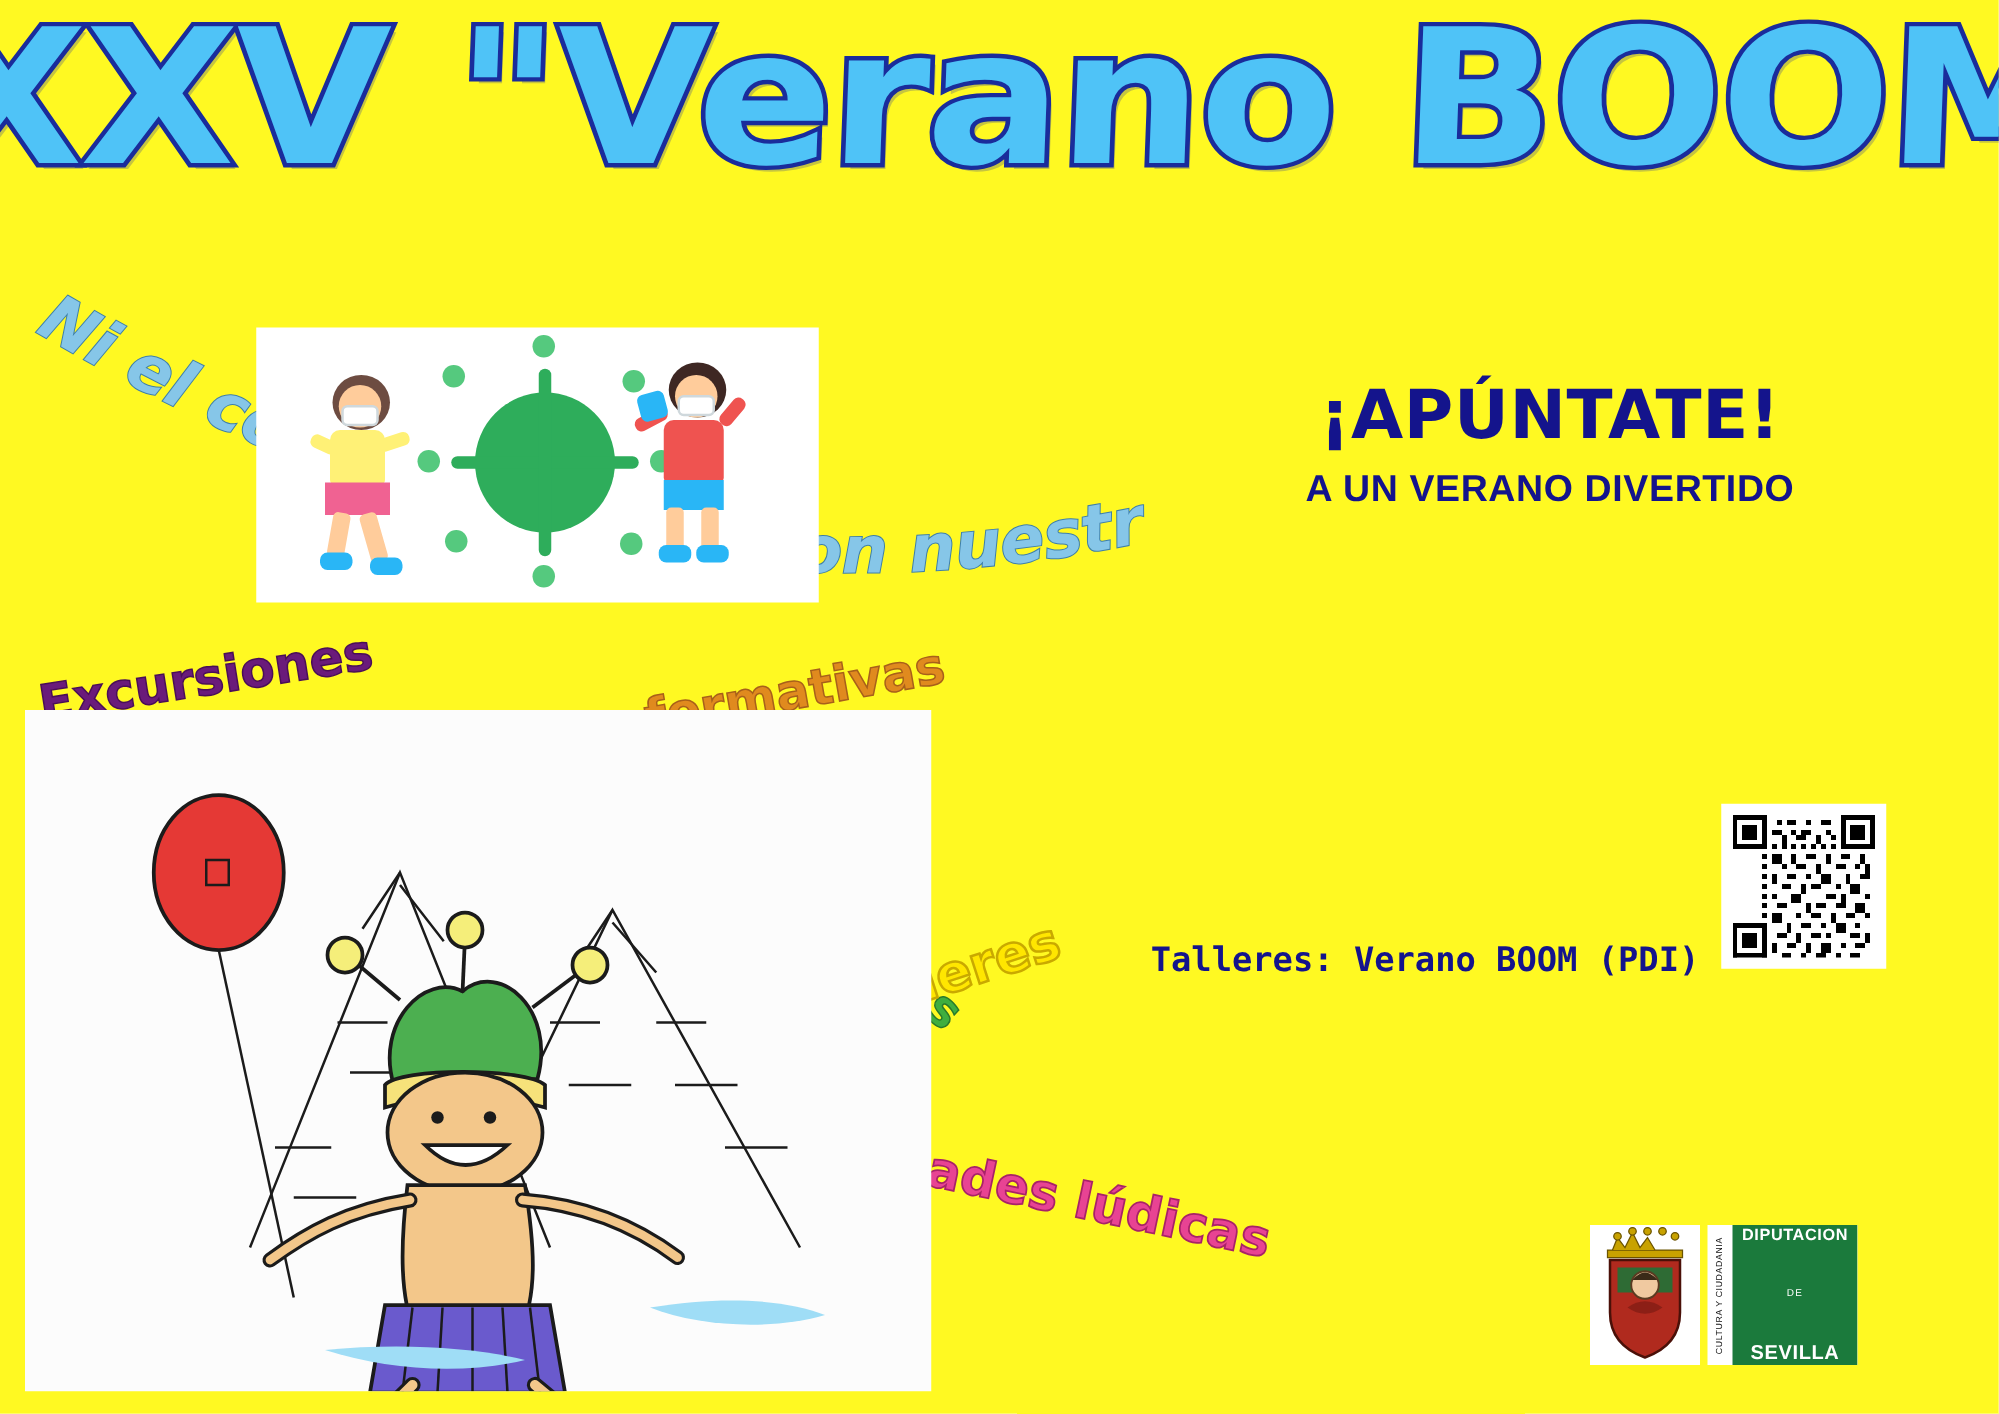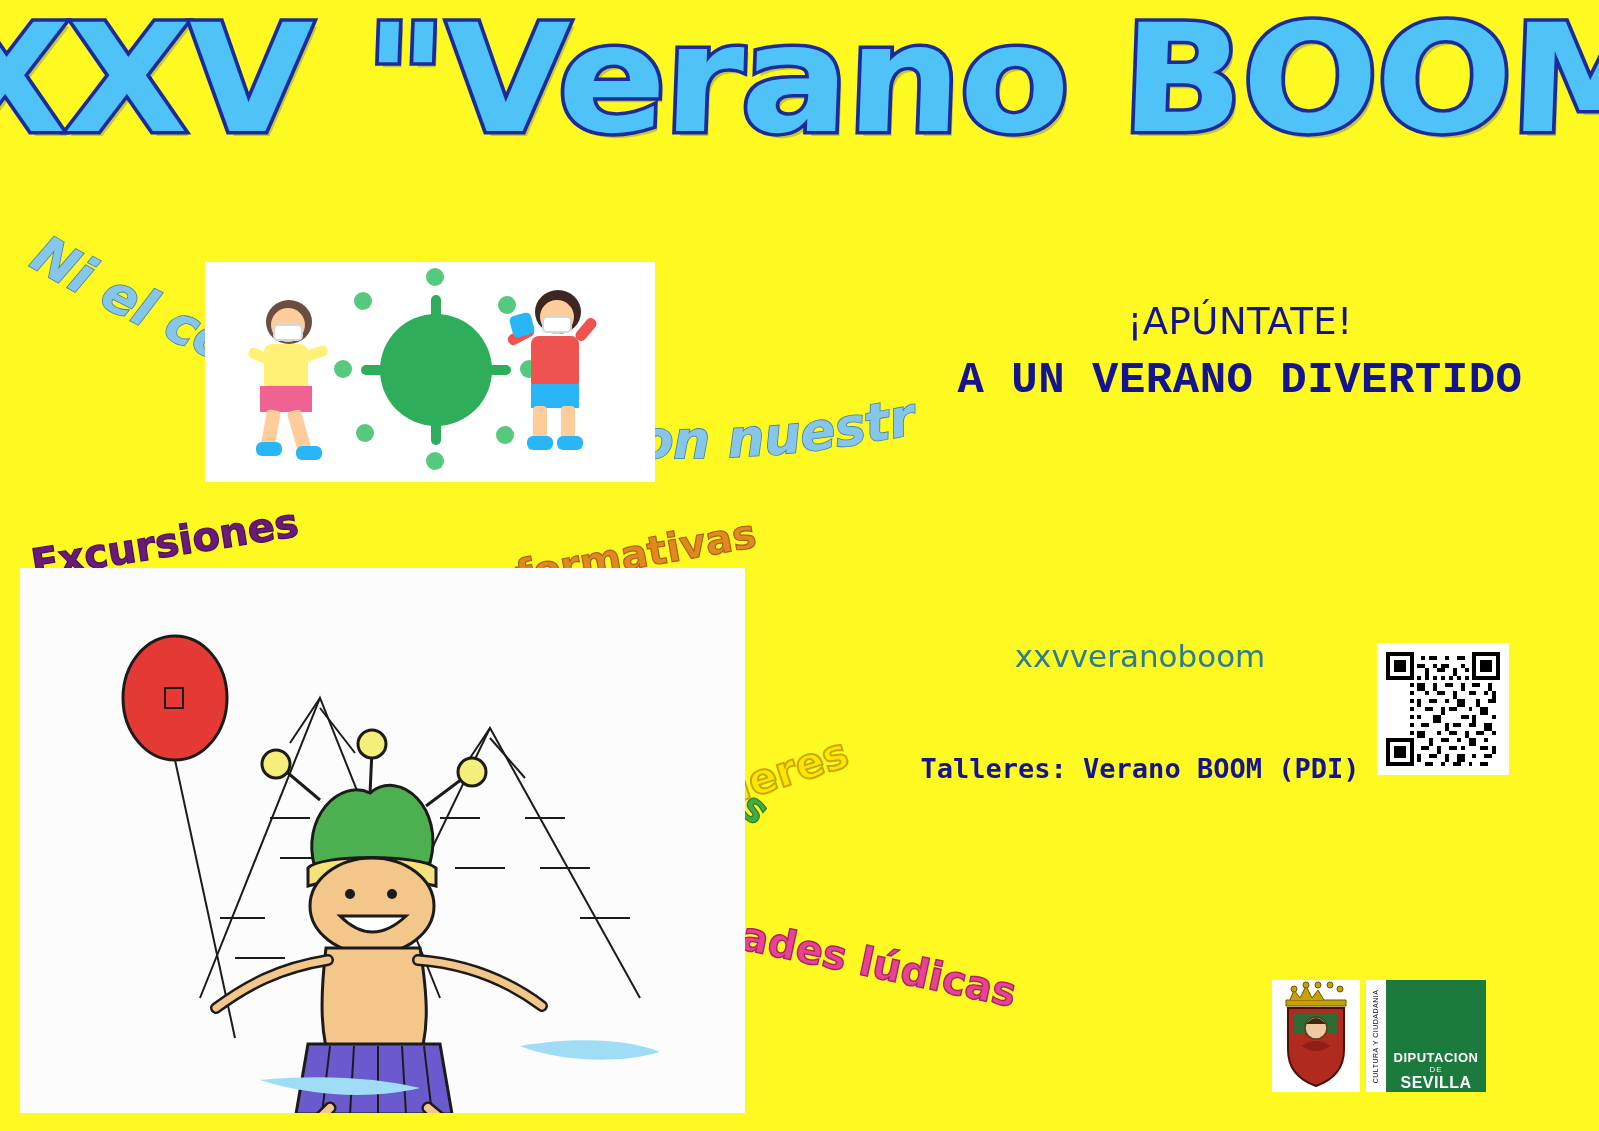--- a/index.html
+++ b/index.html
@@ -194,29 +194,29 @@
   }
   .age-line {
     font-family: "DejaVu Sans", sans-serif;
     font-size: 31px;
     letter-spacing: 0.5px;
     color: #18188F;
     margin-bottom: 52px;
   }
   .apuntate {
     font-family: "DejaVu Sans", sans-serif;
-    font-weight: normal;
-    font-size: 37px;
+    font-weight: bold;
+    font-size: 54px;
     color: #14148C;
     letter-spacing: 0.5px;
   }
   .divertido {
-    font-family: Liberation Mono, monospace;
-    font-weight: bold;
-    font-size: 44px;
+    font-family: Liberation Sans, sans-serif;
+    font-weight: bold;
+    font-size: 30px;
     color: #14148C;
     letter-spacing: 0.5px;
     margin-top: 12px;
   }
   .inscripciones {
     font-family: "DejaVu Sans Mono", monospace;
     font-weight: bold;
     font-size: 29px;
     line-height: 1.35;
     color: #14148C;
@@ -296,22 +296,22 @@
     font-family: "Liberation Sans", sans-serif;
     letter-spacing: 0.5px;
   }
   #dipu-green {
     flex: 1;
     background: #1B7A3C;
     color: #fff;
     display: flex;
     flex-direction: column;
     align-items: center;
-    justify-content: flex-end;
-    gap: 0;
+    justify-content: space-between;
+    gap: 14px;
   }
   #dipu-green .l1 { font-size: 13px; font-weight: bold; letter-spacing: 0.5px; }
   #dipu-green .l2 { font-size: 8px; letter-spacing: 1px; }
   #dipu-green .l3 { font-size: 16px; font-weight: bold; letter-spacing: 0.5px; }
 </style>
 </head>
 <body>
 
 <div id="poster">
 
@@ -434,21 +434,20 @@
       <path d="M240,512 C300,506 360,510 400,520 C350,532 290,528 240,512 Z" fill="#9FDDF6"></path>
     </svg>
   </div>
 
   <div id="right-col">
     <div class="apuntate">¡APÚNTATE!</div>
     <div class="divertido">A UN VERANO DIVERTIDO</div>
   </div>
 
   <div id="url-block">
-    <div>xxvveranoboom</div>
   </div>
 
   <div id="organiza">Talleres: Verano BOOM (PDI)</div>
 
   <div id="qr">
     <svg viewBox="0 0 29 29" width="114" height="114" shape-rendering="crispEdges">
       <rect width="29" height="29" fill="#ffffff"></rect>
       <g fill="#000000">
 
         <rect x="0" y="0" width="7" height="1"></rect>

